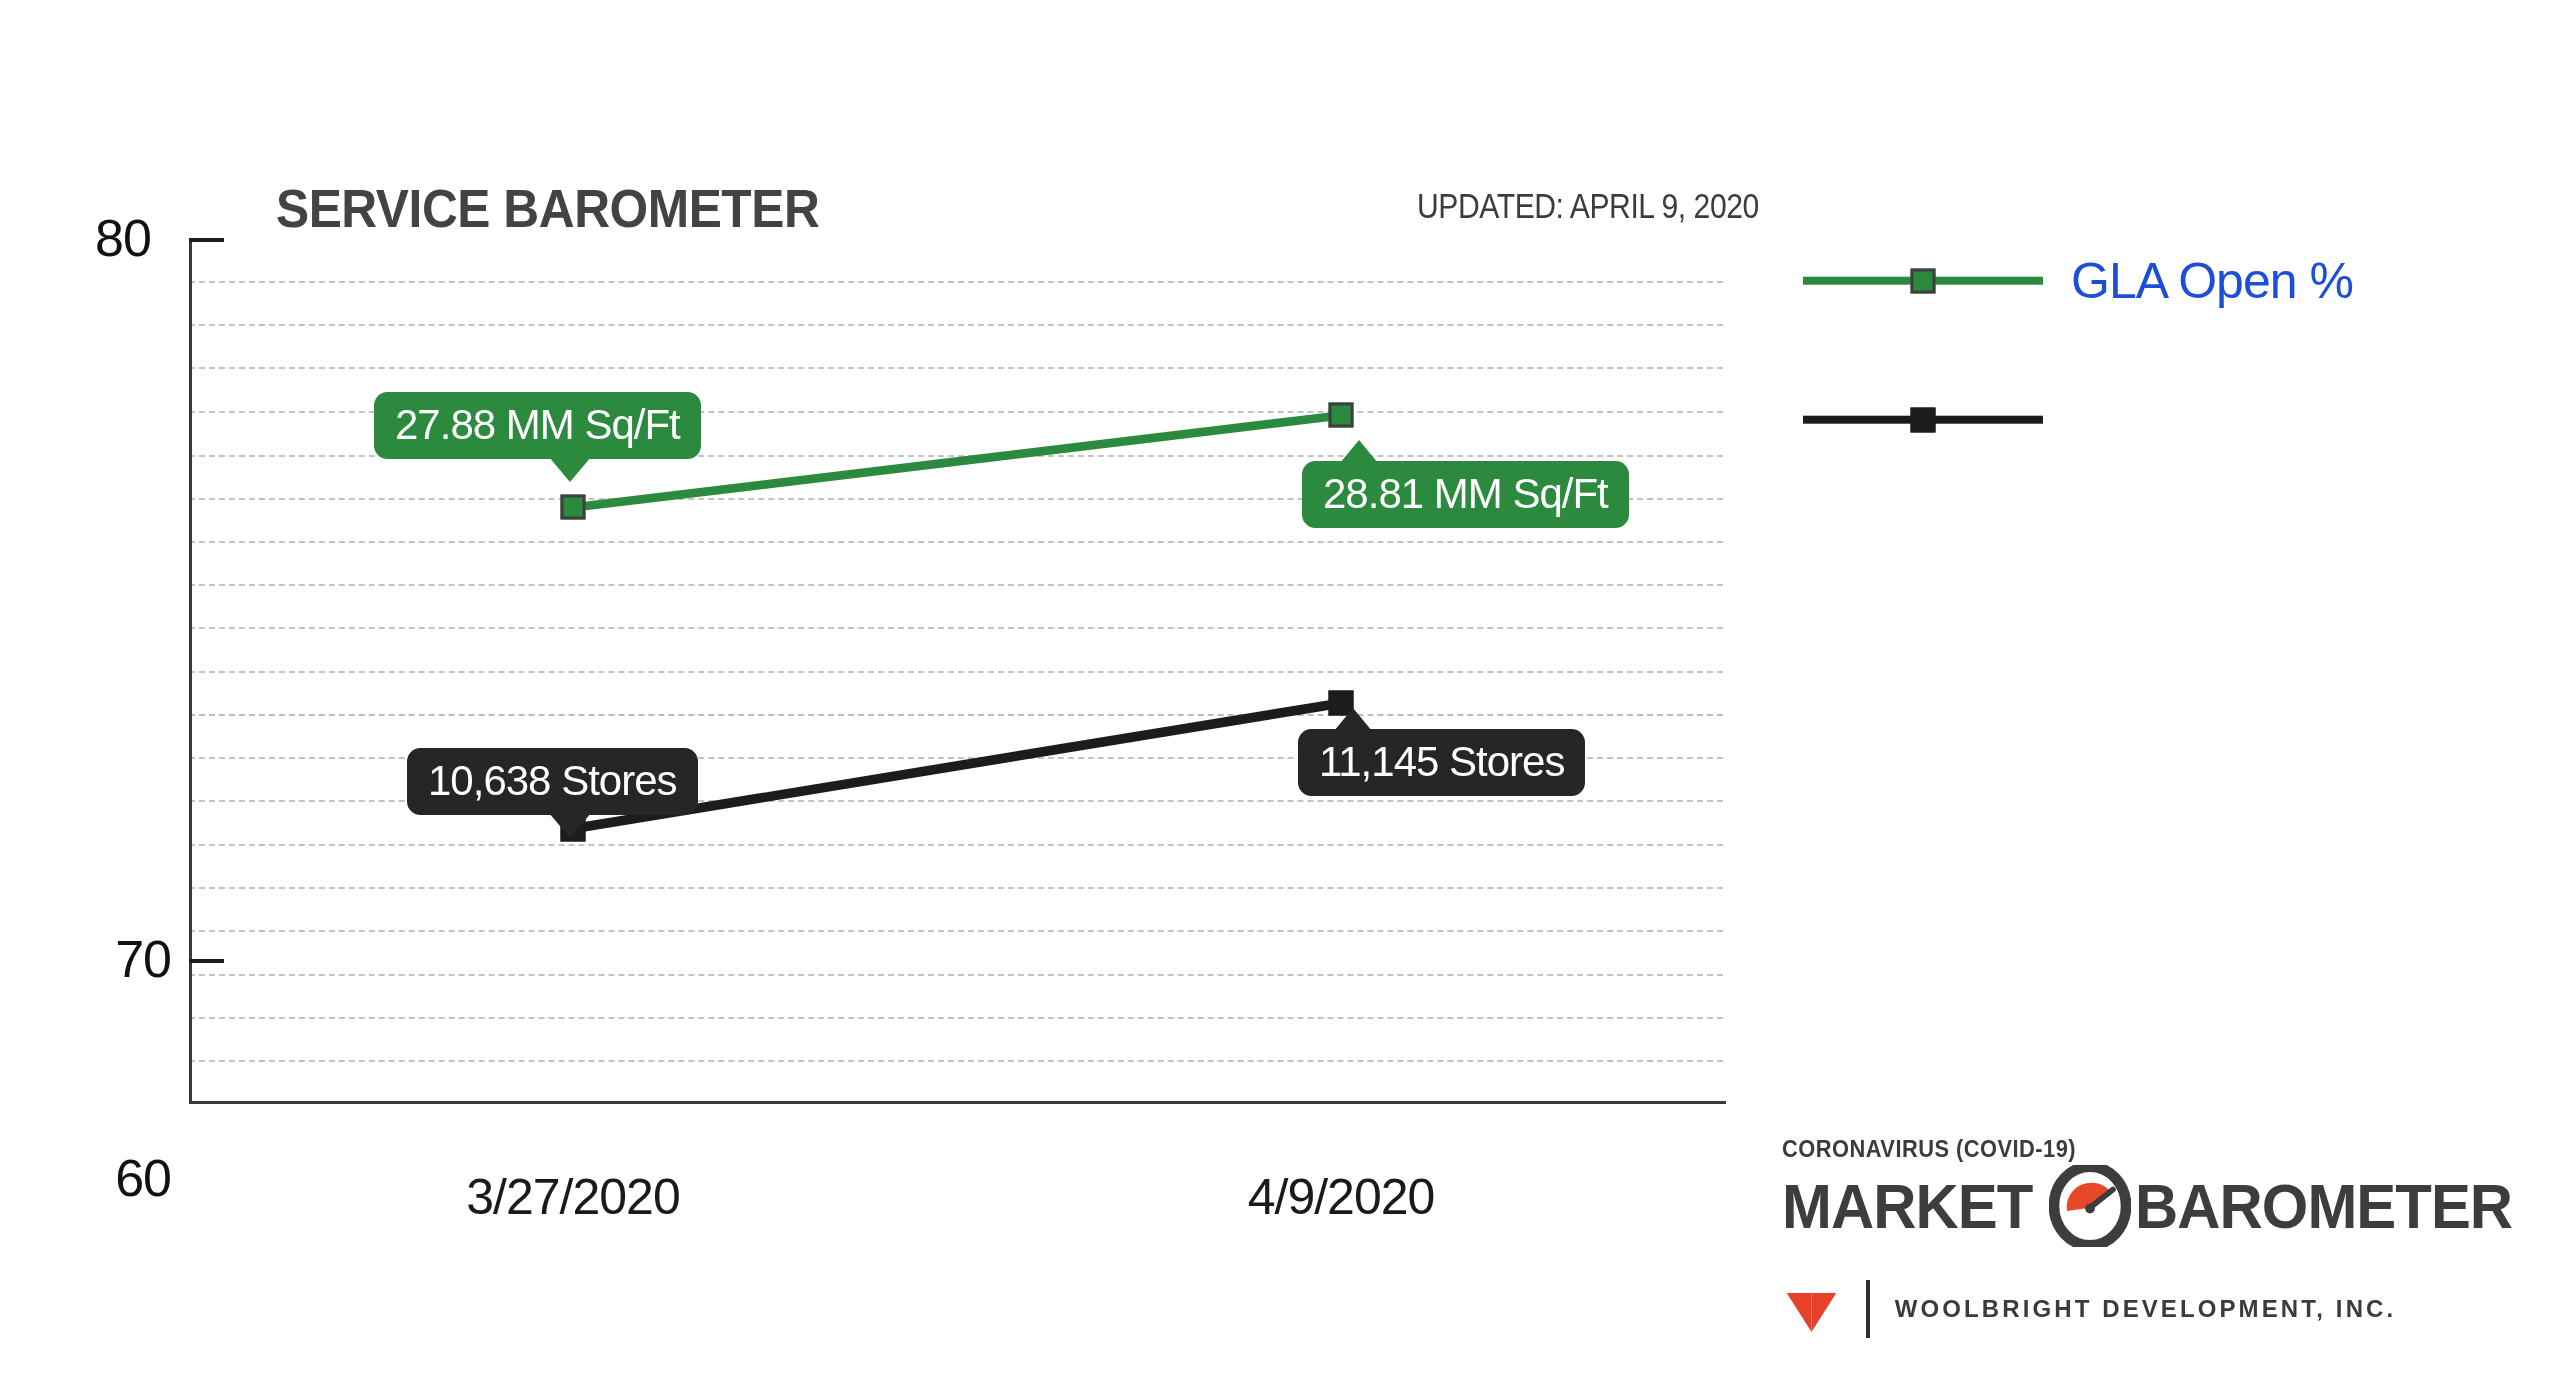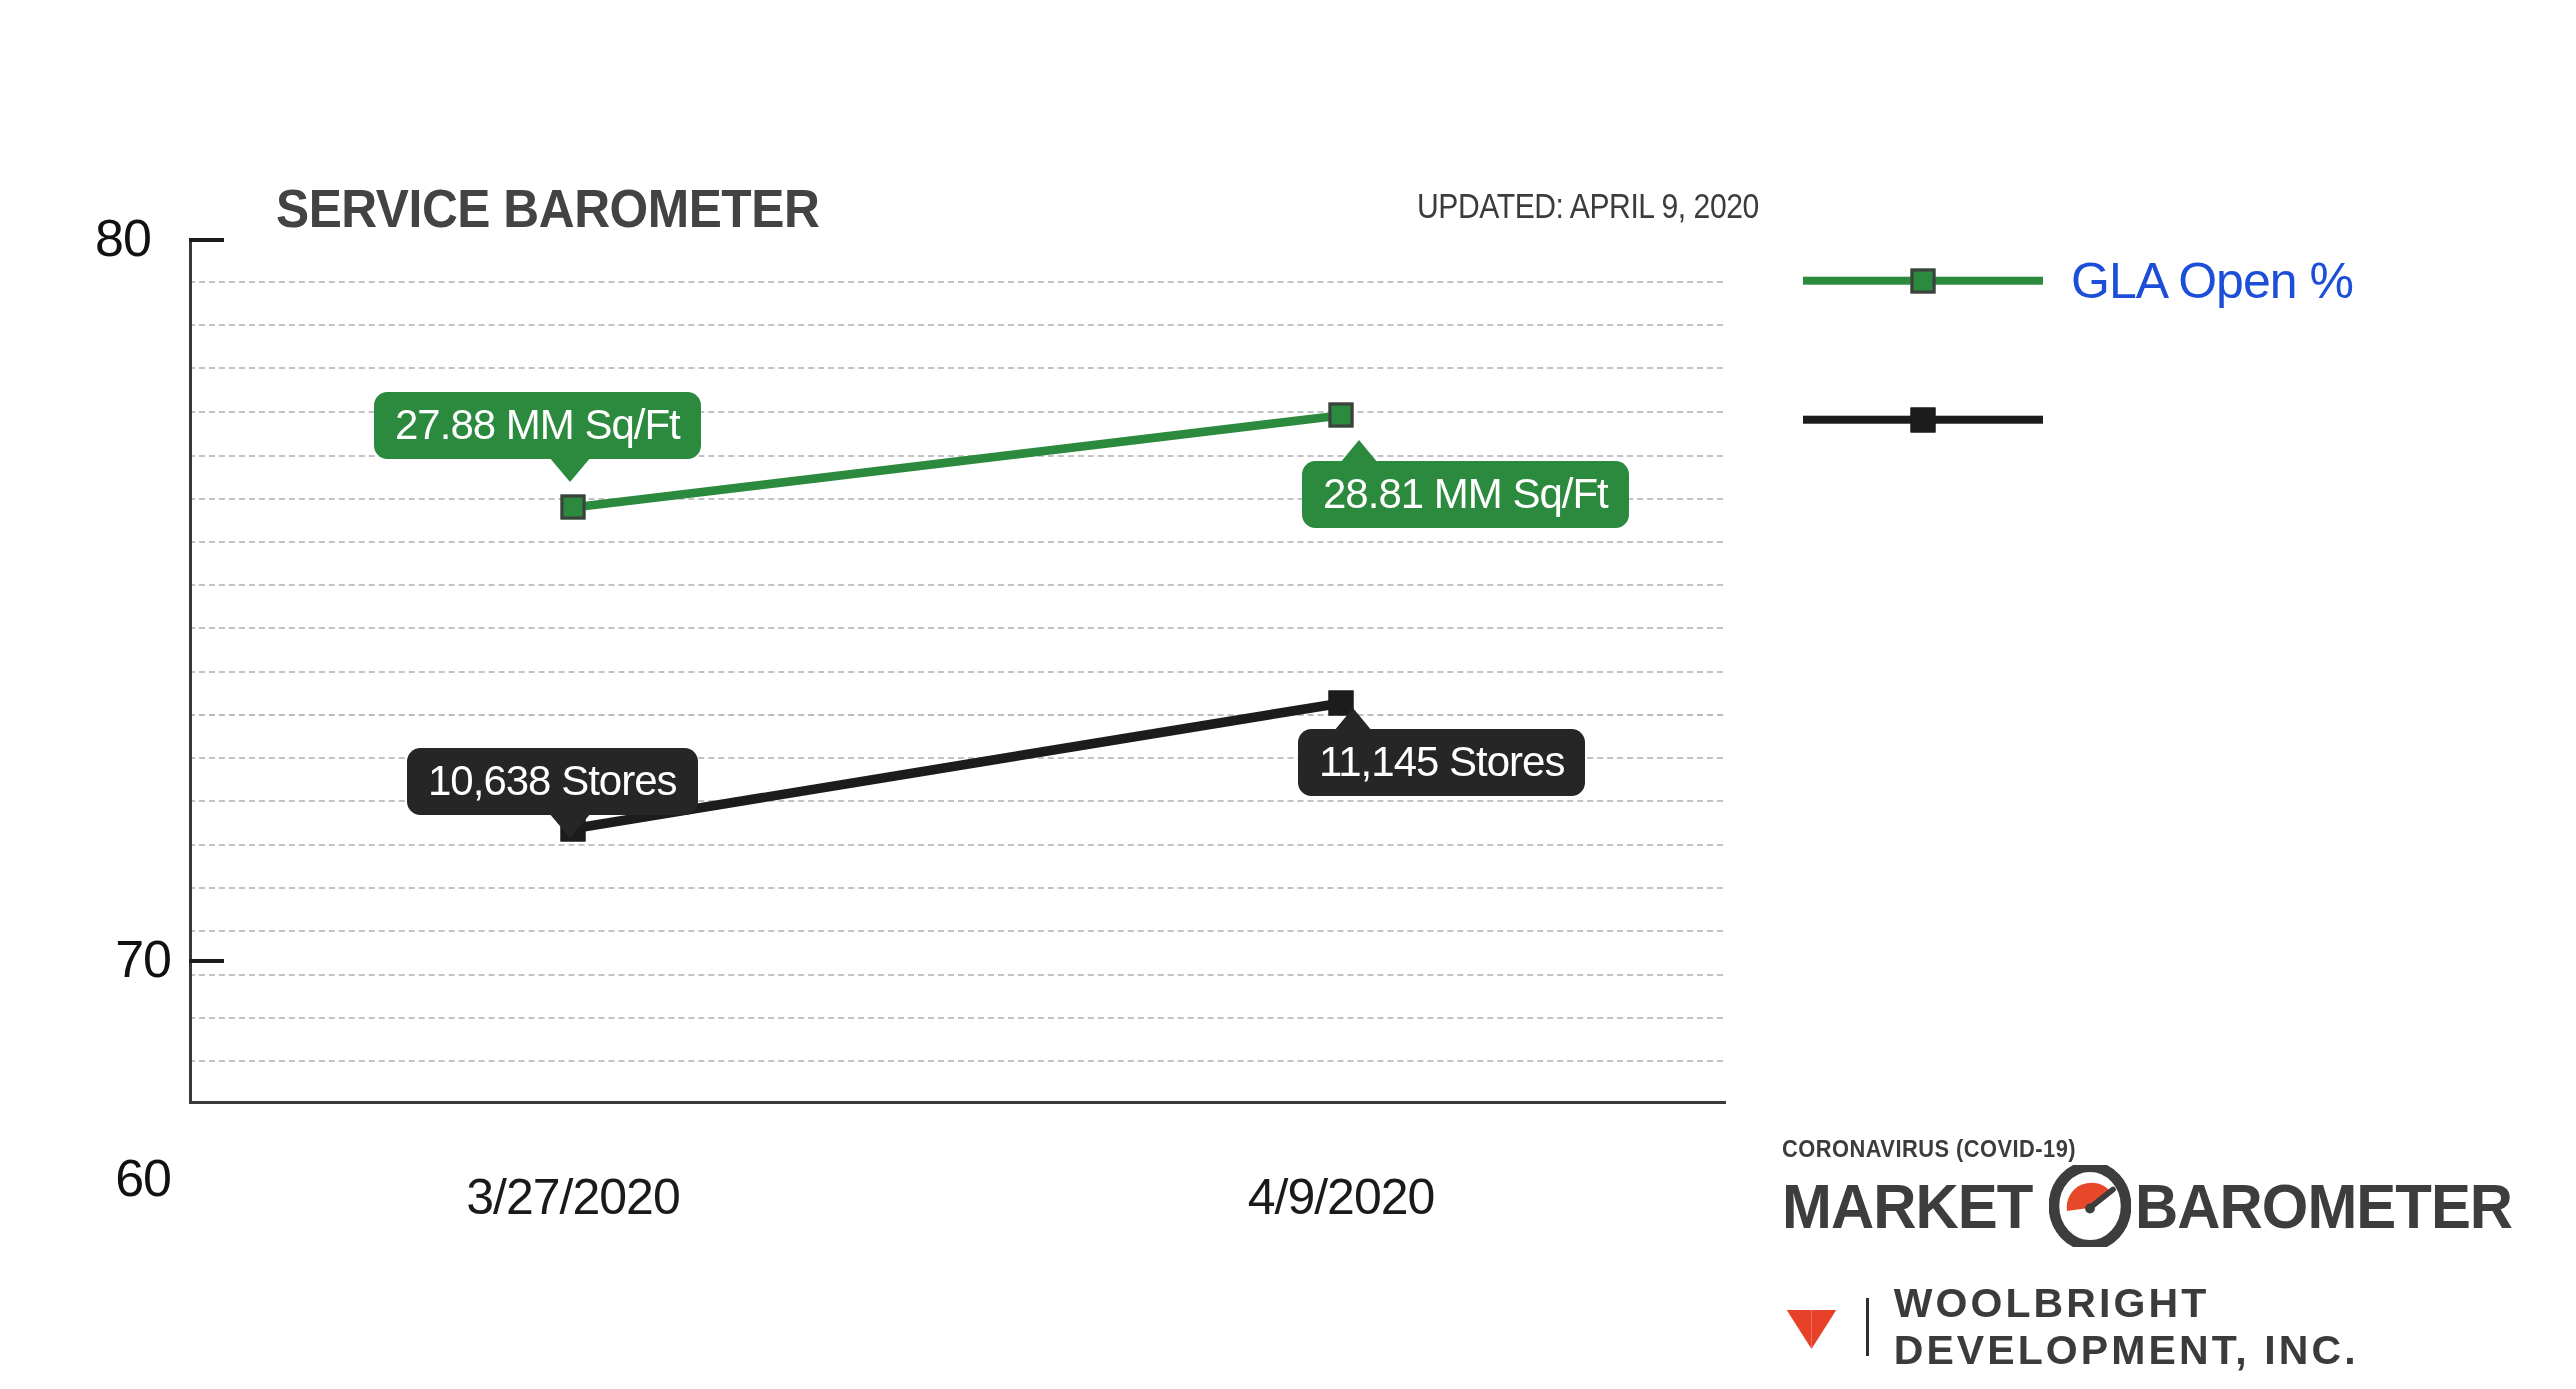--- a/index.html
+++ b/index.html
@@ -79,21 +79,21 @@
   #brand-kicker{font-size:23px;font-weight:bold;color:#3c3c3c;letter-spacing:0.5px;
     transform:scaleX(.95);transform-origin:left center;}
   #brand-title-row{display:flex;align-items:center;margin-top:1.9px;}
   .brand-word{font-size:63px;font-weight:bold;color:#3d3d3d;letter-spacing:-1px;
     transform:scaleX(.95);transform-origin:left center;}
   #gauge-icon{width:82px;height:82px;margin:0 3.8px;flex:0 0 82px;}
 
   #woolbright-row{display:flex;align-items:center;margin-top:33px;}
   #woolbright-mark{width:59px;height:59px;flex:0 0 59px;}
   #woolbright-divider{width:3.8px;height:58px;background:#2e2e2e;margin:0 25px;}
-  #woolbright-name{font-size:41px;font-weight:bold;color:#3b3b3b;letter-spacing:3.1px;}
+  #woolbright-name{font-size:24px;font-weight:bold;color:#3b3b3b;letter-spacing:3.1px;}
 </style>
 </head>
 <body>
 
 <div class="stage">
 
   <div id="chart-panel">
 
     <div id="chart-title">SERVICE BAROMETER</div>
     <div id="updated-label">UPDATED: APRIL 9, 2020</div>

